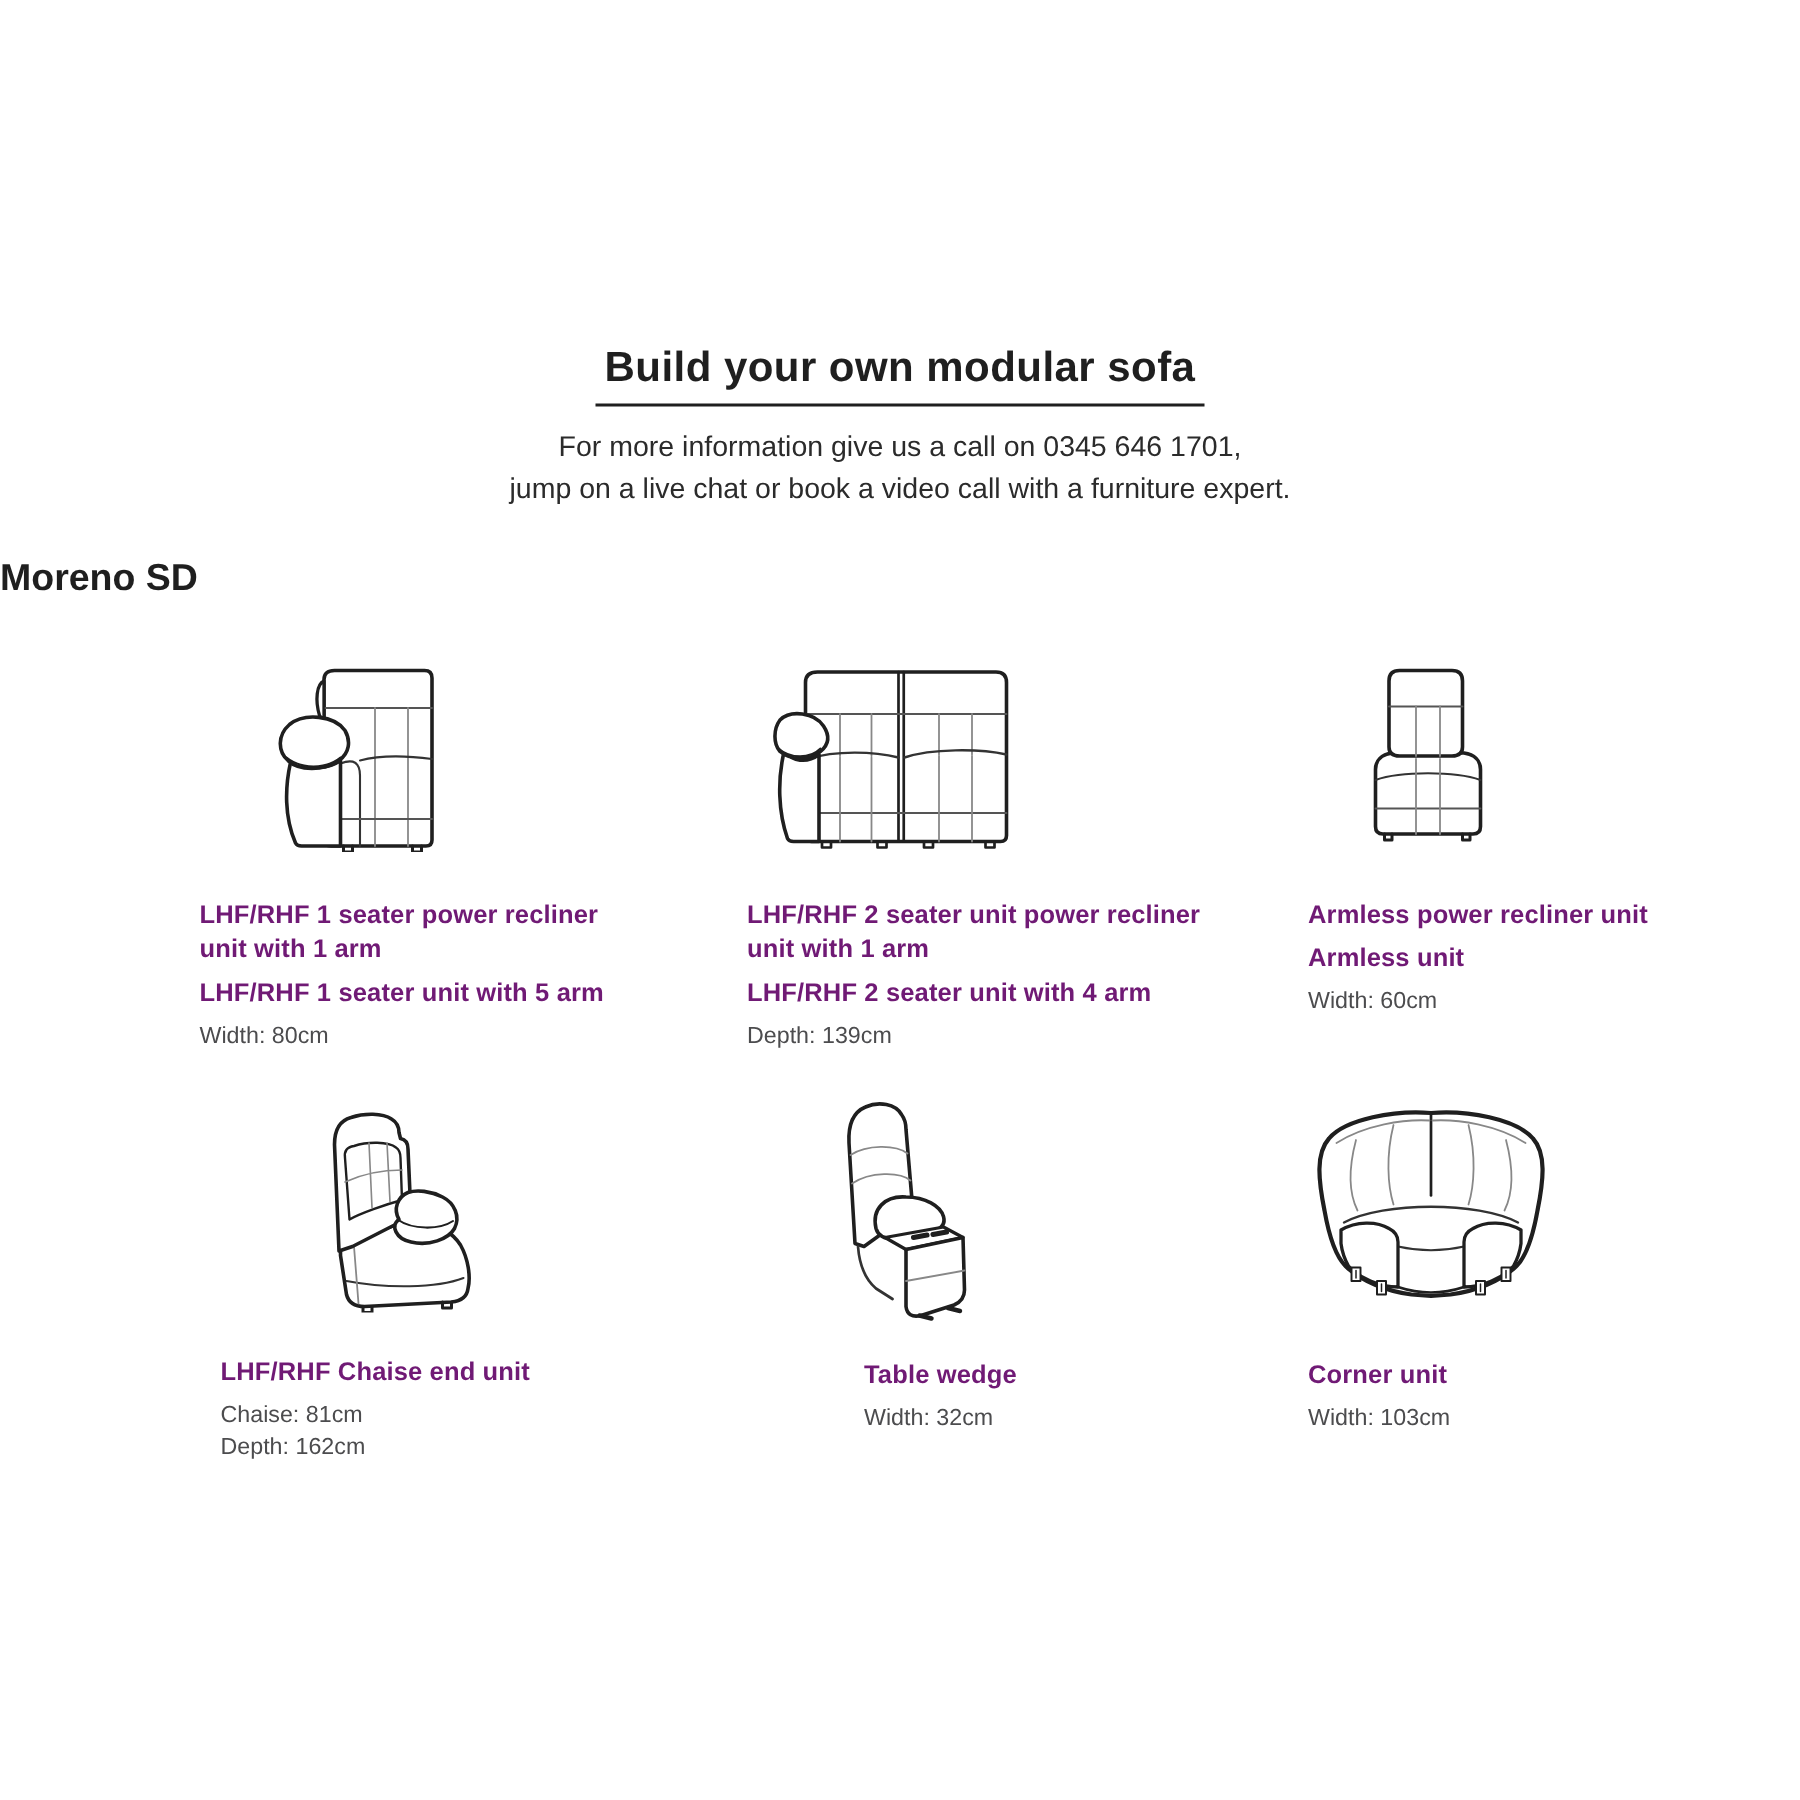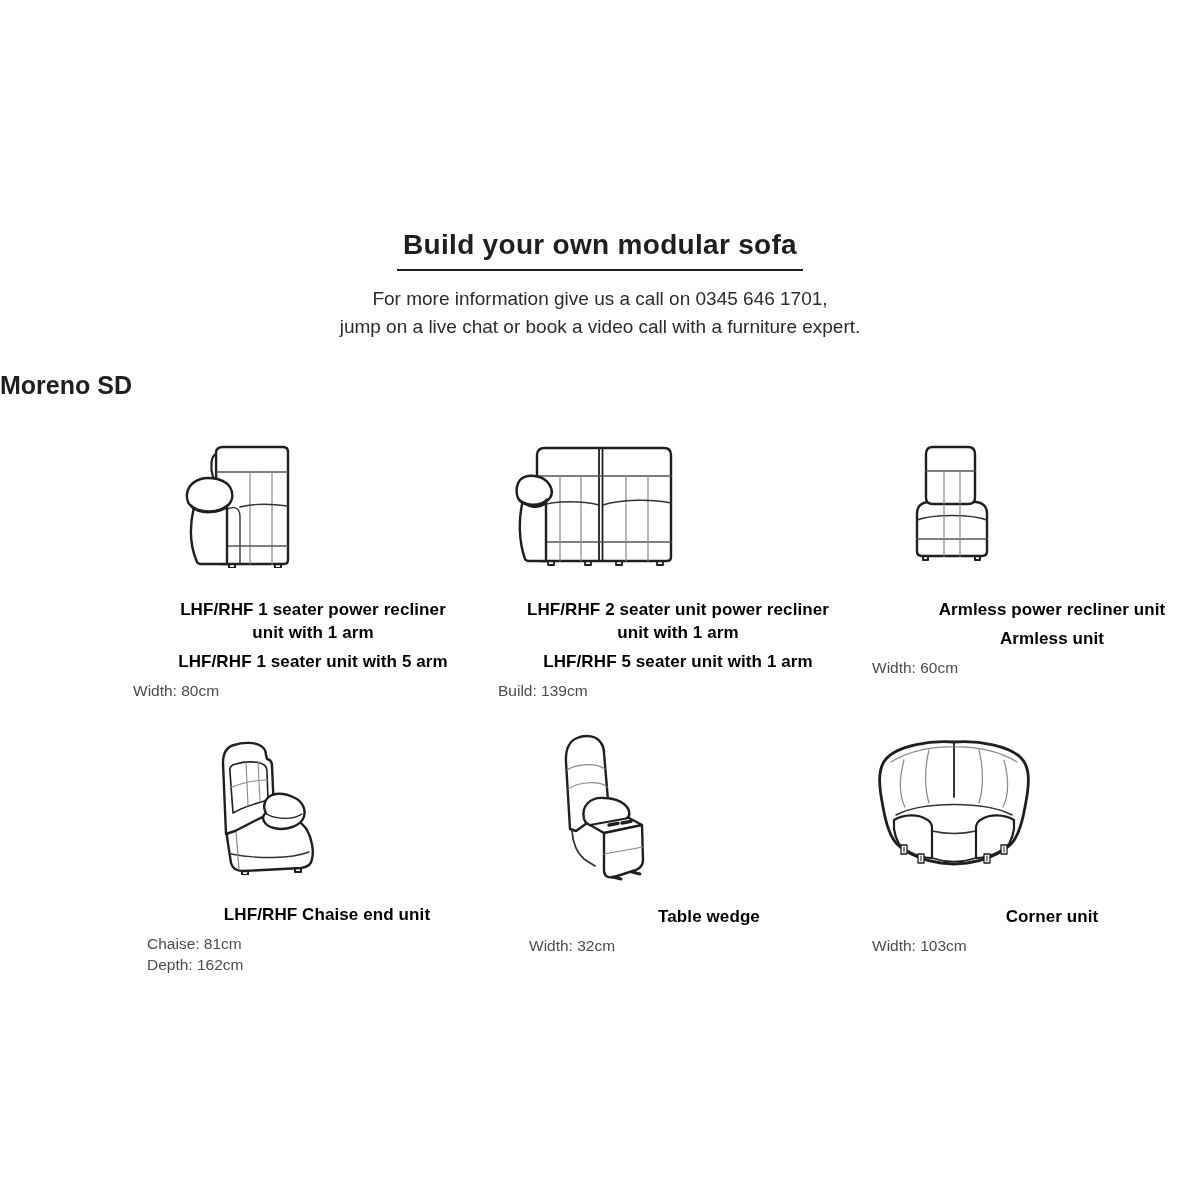--- a/index.html
+++ b/index.html
@@ -24,21 +24,21 @@
   }
   .collection {
     position: absolute; top: 371px; left: 0; width: 100%;
     margin: 0; text-align: left; font-size: 25px; font-weight: 700; color: #1f1f1f;
   }
   .fig { position: absolute; }
   .fig svg { display: block; width: 100%; height: 100%; }
   .unit-text { position: absolute; width: 360px; }
   .uname {
     margin: 0 0 6px; font-size: 17px; font-weight: 700;
-    line-height: 23px; color: #000000; letter-spacing: .1px; text-align: center;
+    line-height: 23px; color: #701a75; letter-spacing: .1px;
   }
   .udim {
     margin: 7px 0 0; font-size: 15.5px; line-height: 21px;
     font-weight: 400; color: #4c4c4e;
   }
   .udim + .udim { margin-top: 0; }
 </style>
 </head>
 <body>
 
@@ -143,37 +143,37 @@
   </div>
 
   <div class="unit-text" style="left:133px; top:598px">
     <p class="uname"><span>LHF/RHF 1 seater power recliner</span><br><span>unit with 1 arm</span></p>
     <p class="uname">LHF/RHF 1 seater unit with 5 arm</p>
     <p class="udim">Width: 80cm</p>
   </div>
 
   <div class="unit-text" style="left:498px; top:598px">
     <p class="uname"><span>LHF/RHF 2 seater unit power recliner</span><br><span>unit with 1 arm</span></p>
-    <p class="uname">LHF/RHF 5 seater unit with 1 arm</p>
-    <p class="udim">Build: 139cm</p>
+    <p class="uname">LHF/RHF 2 seater unit with 4 arm</p>
+    <p class="udim">Depth: 139cm</p>
   </div>
 
   <div class="unit-text" style="left:872px; top:598px">
     <p class="uname">Armless power recliner unit</p>
     <p class="uname">Armless unit</p>
     <p class="udim">Width: 60cm</p>
   </div>
 
   <div class="unit-text" style="left:147px; top:903px">
     <p class="uname">LHF/RHF Chaise end unit</p>
     <p class="udim">Chaise: 81cm</p>
     <p class="udim">Depth: 162cm</p>
   </div>
 
-  <div class="unit-text" style="left:529px; top:905px">
+  <div class="unit-text" style="left:576px; top:905px">
     <p class="uname">Table wedge</p>
     <p class="udim">Width: 32cm</p>
   </div>
 
   <div class="unit-text" style="left:872px; top:905px">
     <p class="uname">Corner unit</p>
     <p class="udim">Width: 103cm</p>
   </div>
 
 </div>

